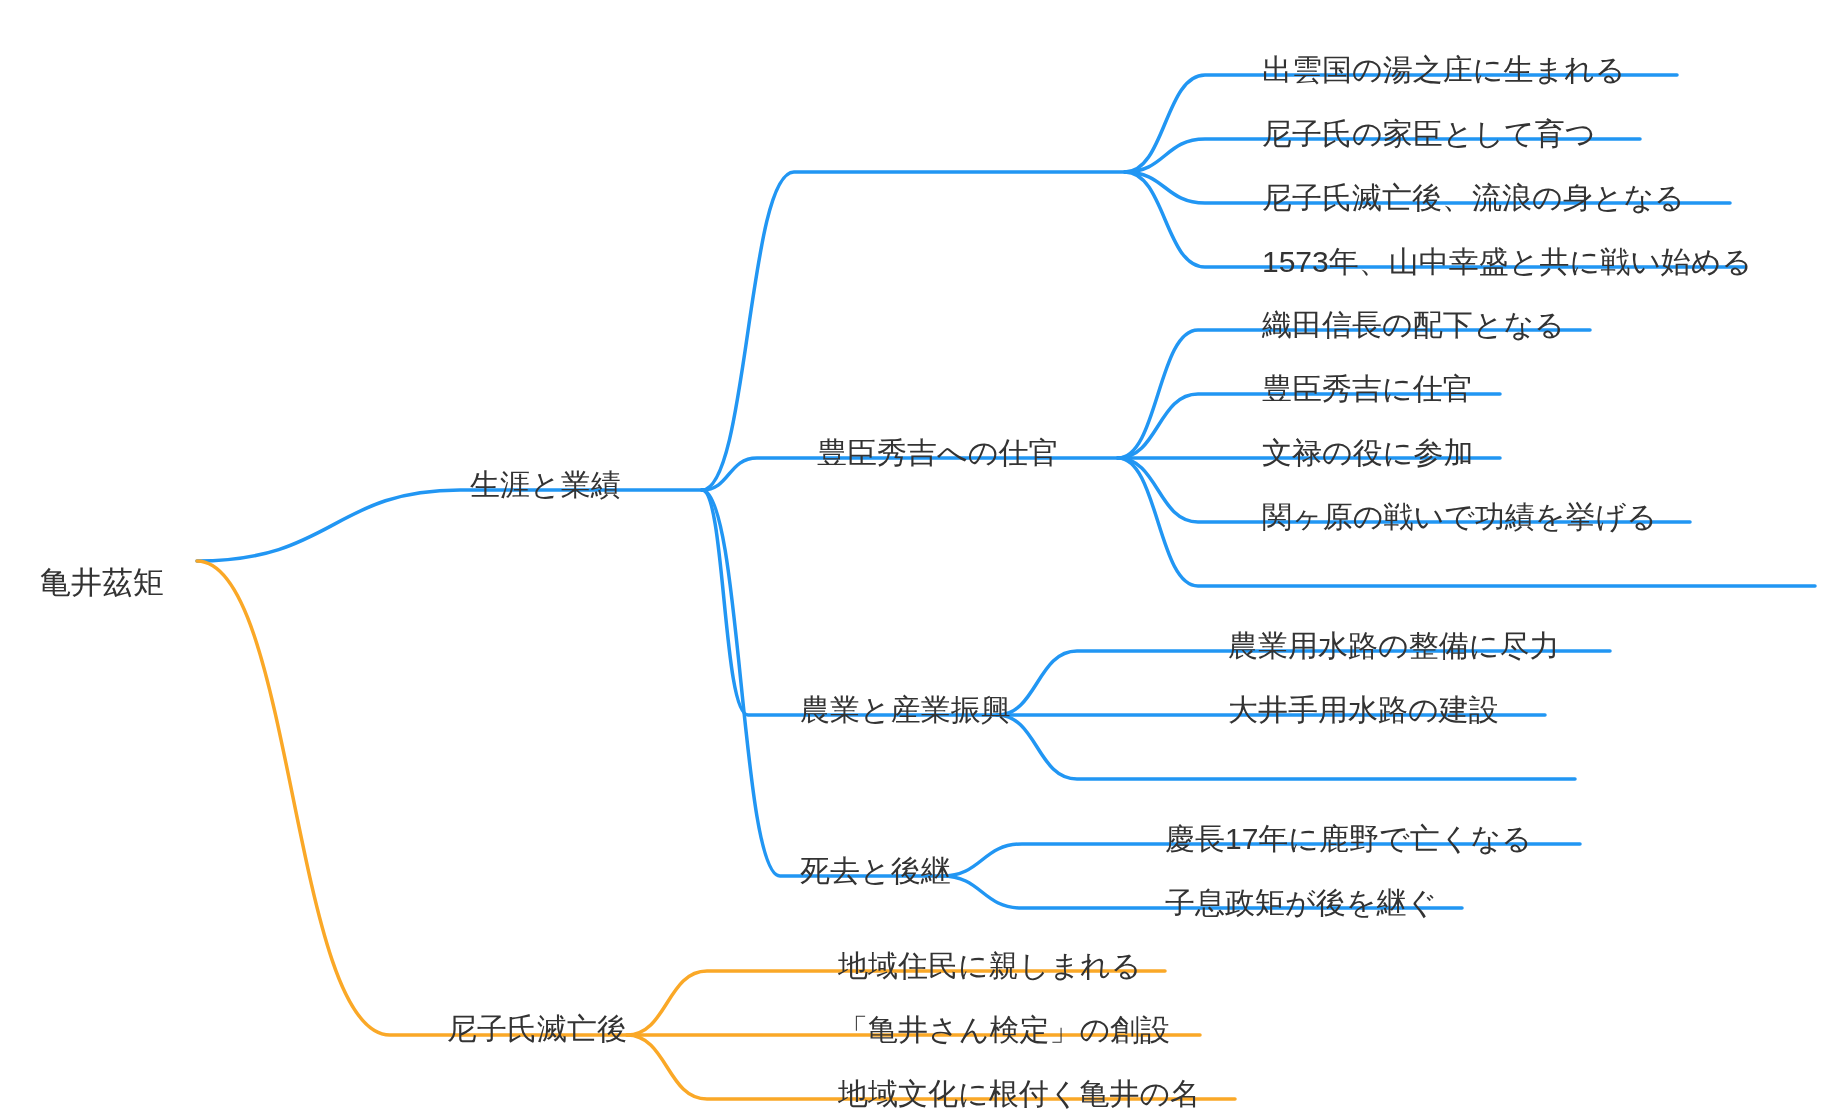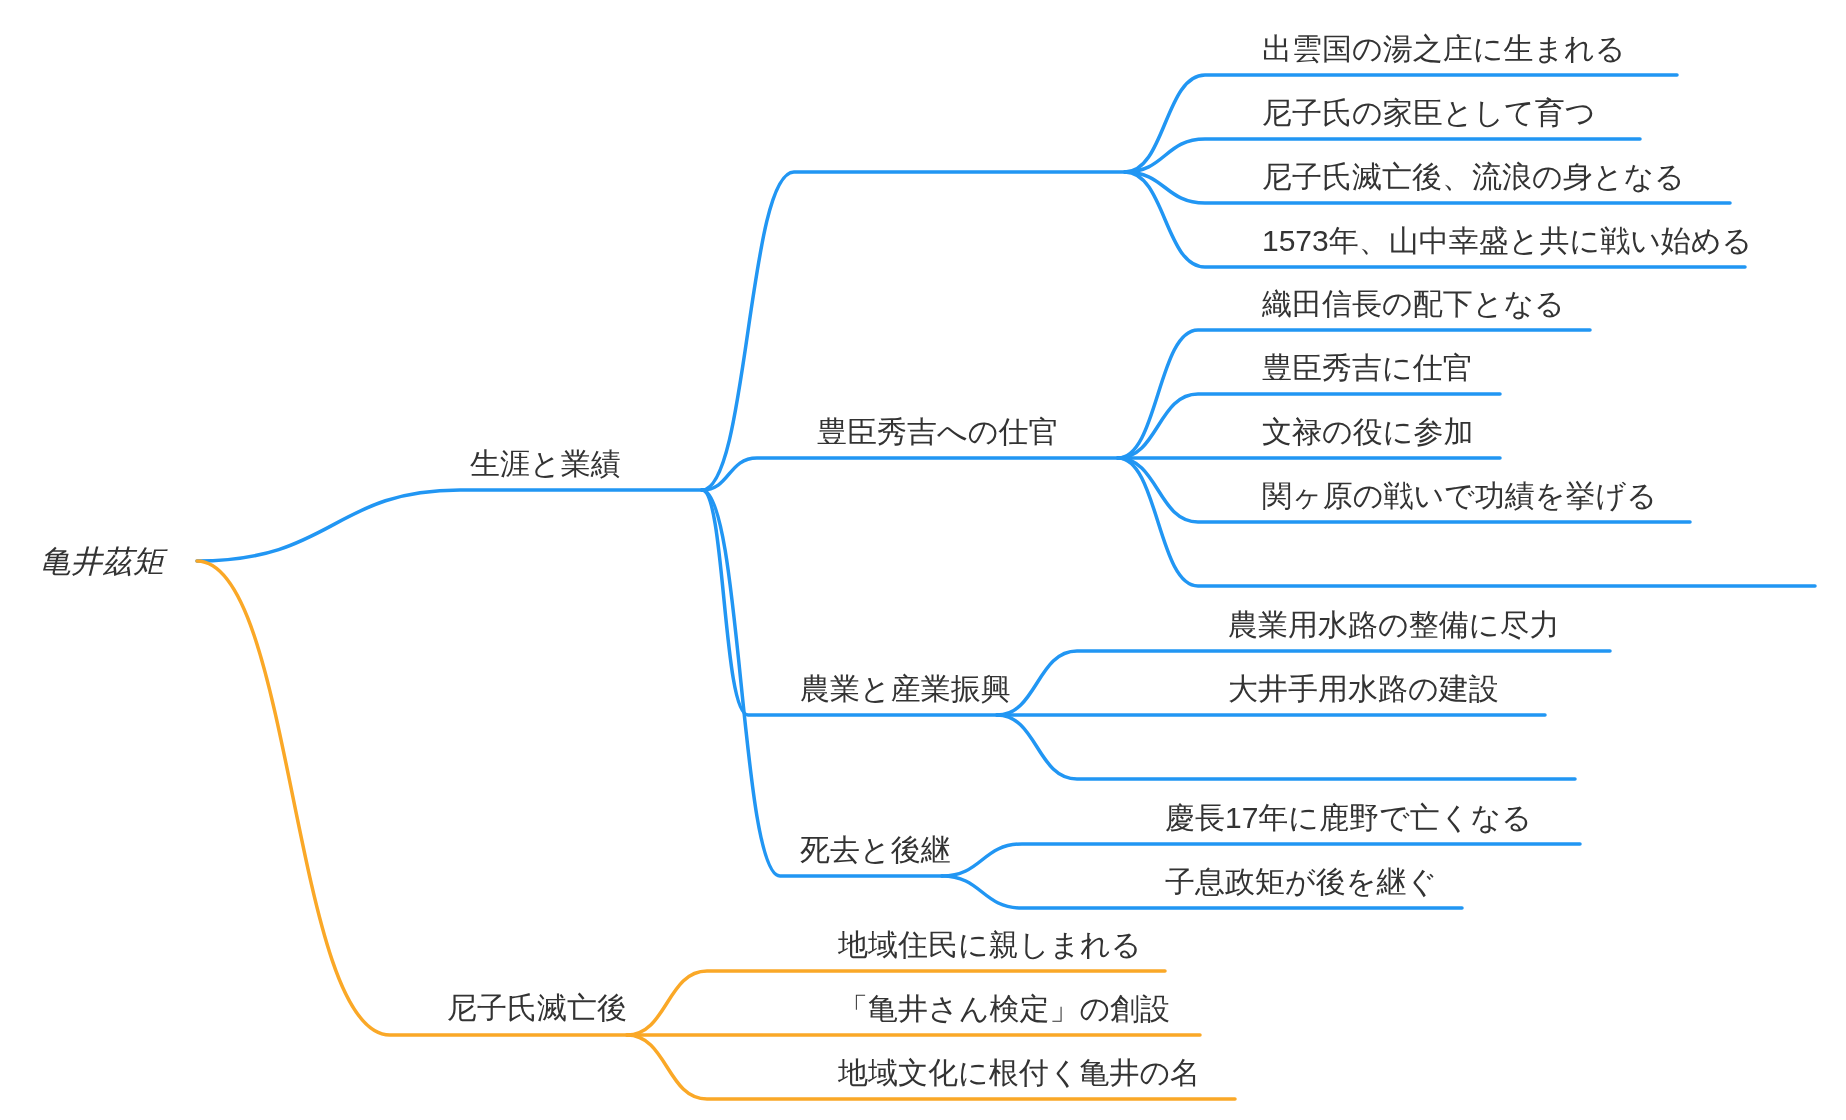--- a/index.html
+++ b/index.html
@@ -20,22 +20,23 @@
   svg.links path{fill:none;stroke-width:3.5;stroke-linecap:round;}
   svg.links path.blue{stroke:var(--blue);}
   svg.links path.orange{stroke:var(--orange);}
   .node{
     position:absolute;
     white-space:nowrap;
     font-size:30px;
     line-height:40px;
     color:var(--text);
     cursor:default;
+    margin-top:21px;
   }
-  .node.root{font-size:31px;font-style:italic;}
+  .node.root{font-size:31px;}
 </style>
 </head>
 <body>
 
 <div class="canvas">
 
   <svg class="links" width="1846" height="1120" viewBox="0 0 1846 1120">
 
     <path class="blue" d="M197,561 C333,561 333,490 460,490 H702"></path>
     <path class="orange" d="M197,561 C293,561 293,1035 390,1035 H627"></path>

